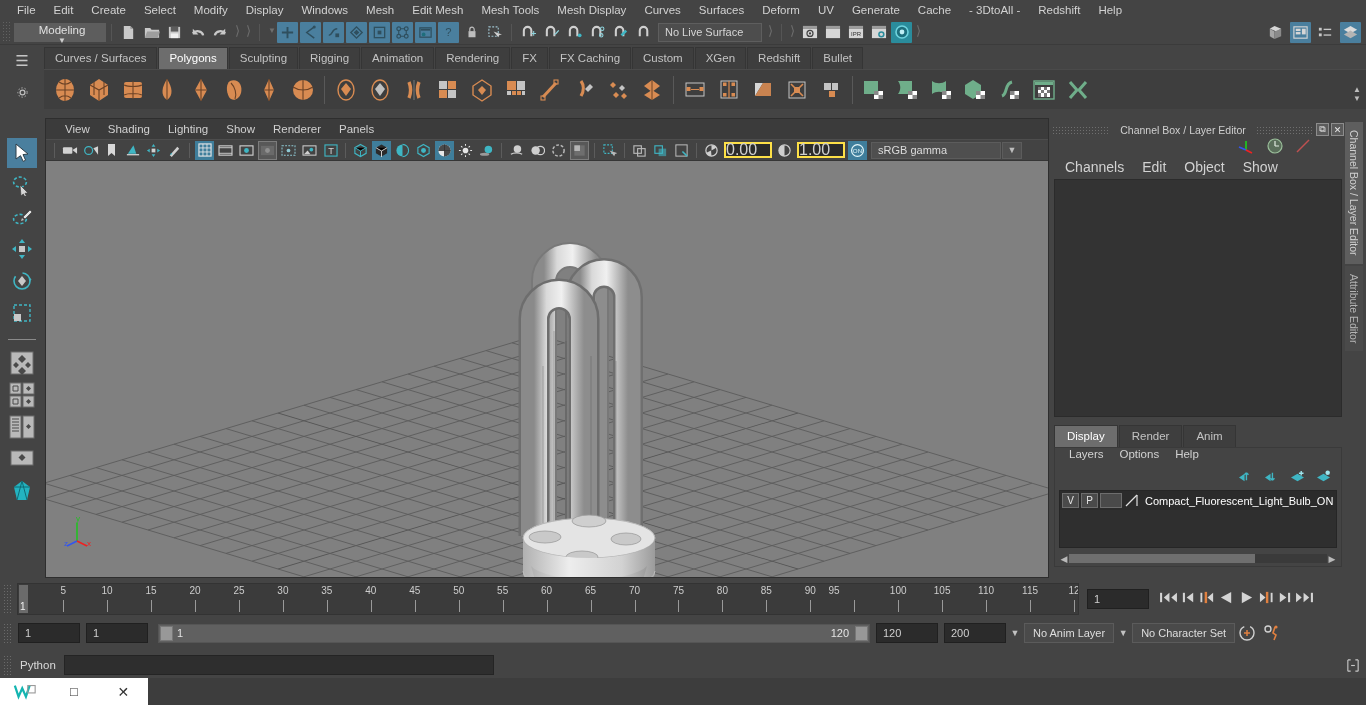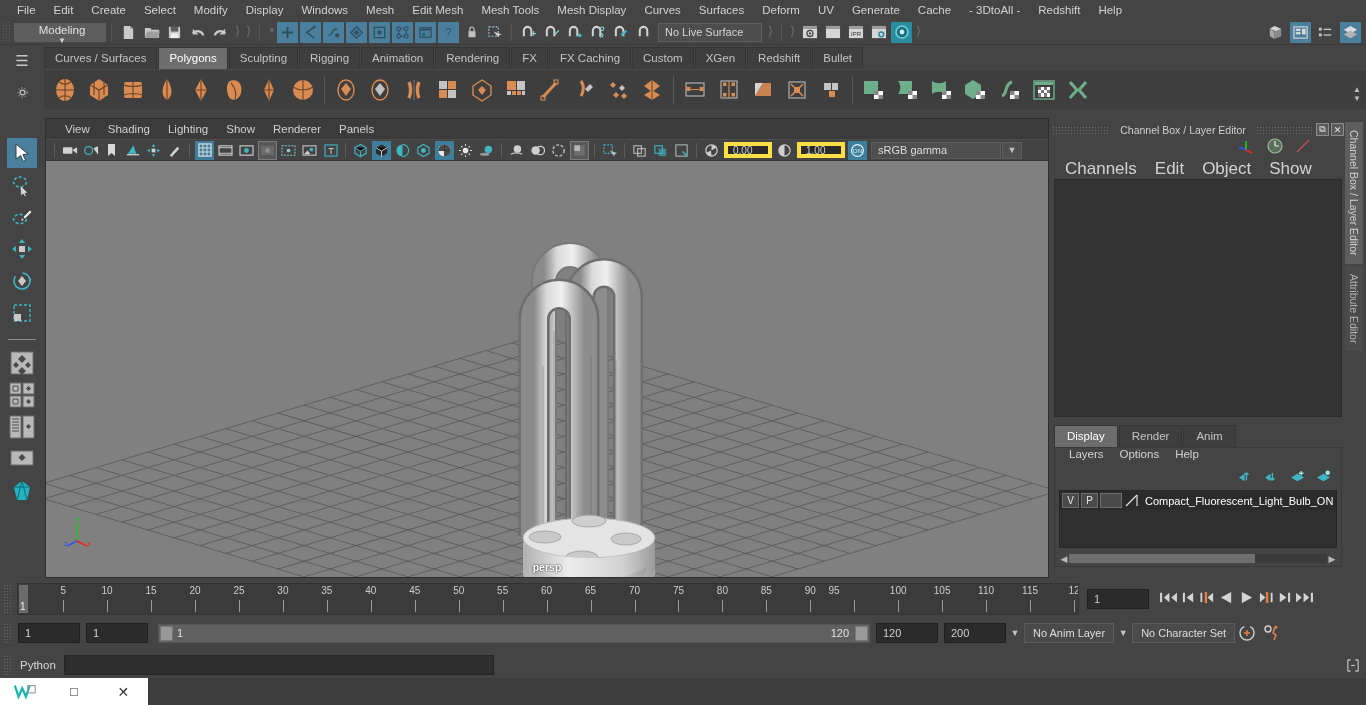--- a/index.html
+++ b/index.html
@@ -85,41 +85,41 @@
   }
   .vp-menubar { height: 20px; display: flex; align-items: center; font-size: 11.5px;
     padding-left: 10px; color: #d0d0d0; background: #3b3b3b;}
   .vp-menubar .mi { padding: 0 9px; }
   .vp-toolbar { height: 22px; display: flex; align-items: center; background: #434343;
     border-top: 1px solid #4d4d4d; border-bottom: 1px solid #363636; padding-left: 4px;}
   .vp-ico { width: 19px; height: 19px; display: inline-flex; align-items: center; justify-content: center; margin: 0 1px; }
   .vp-ico.on { background: #3f7e9b; }
   .vp-ico.framed { border: 1px solid #7c7c7c; background:#585858; }
   .vp-sep { width: 1px; height: 15px; background: #5c5c5c; margin: 0 4px; }
-  .numfield { height: 16px; width: 48px; background: #2b2b2b; border: 4px solid #fde047;
-              color: #cfcfcf; font-size: 10px; display:flex; align-items:center; padding-left:5px; margin:0 2px;}
+  .numfield { height: 16px; width: 48px; background: #2b2b2b; border: 2px solid #fde047;
+              color: #cfcfcf; font-size: 16px; display:flex; align-items:center; margin:0 2px;}
   .gammabox { height: 17px; width: 130px; background: #4f4f4f; border: 1px solid #5c5c5c; color: #dcdcdc;
               font-size: 11px; display: flex; align-items:center; padding-left: 6px; margin-left: 3px; }
   .gammacar { width: 20px; height: 17px; background: #4f4f4f; border: 1px solid #5c5c5c; margin-left: 1px;
               display:flex;align-items:center;justify-content:center;color:#bdbdbd;font-size:9px;}
   .vp-canvas { position: absolute; left:0; right:0; top: 42px; bottom: 0; background: #808080; overflow: hidden; }
   .persp-label { position:absolute; bottom: 4px; left: 0; right: 0; text-align:center;
                  font-size: 10.5px; color: #ffffff; font-weight: bold; text-shadow: 0 0 2px #000;}
   .axis-gizmo { position:absolute; left: 18px; bottom: 24px; }
 
   
   .rightdock { position: absolute; left: 1052px; top: 122px; width: 292px; height: 452px; background: #444; }
   .dock-title { height: 15px; display: flex; align-items: center; font-size: 10.5px; color: #cfcfcf; }
   .dock-dots { flex: 1; height: 8px; background-image: radial-gradient(#6f6f6f 0.6px, transparent 0.7px);
                background-size: 3px 3px; }
   .dock-title-text { padding: 0 10px; white-space: nowrap; }
   .dock-btn { width: 13px; height: 13px; border: 1px solid #8d8d8d; background: #5b5b5b;
               display:flex;align-items:center;justify-content:center; font-size: 9px; color: #e8e8e8; margin-left:2px;}
   .cb-iconrow { height: 22px; display:flex; align-items:center; justify-content:flex-end; padding-right: 32px; gap: 10px; }
-  .cb-menubar { height: 20px; display:flex; align-items:center; font-size: 17px; color: #d2d2d2; padding-left: 4px; }
+  .cb-menubar { height: 20px; display:flex; align-items:flex-start; font-size: 14px; color: #d2d2d2; padding-left: 4px; }
   .cb-menubar .mi { padding: 0 9px; }
   .cb-body { height: 238px; background: #333333; border: 1px solid #2b2b2b; margin: 0 2px; }
 
   .layer-tabs { display:flex; align-items:flex-end; margin-top: 8px; font-size: 11.5px; padding-left: 2px; }
   .layer-tab { padding: 4px 12px; background: #3e3e3e; border: 1px solid #353535; border-bottom: none;
                color: #c3c3c3; margin-right: 1px; line-height: 13px;}
   .layer-tab.active { background: #6d6d6d; color: #fff; }
   .layer-panel { background: #444; border: 1px solid #3a3a3a; margin: 0 2px; height: 120px; position: relative;}
   .layer-menubar { height: 20px; display:flex; font-size: 11.5px; color: #d2d2d2; padding-left:6px;}
   .layer-menubar .mi { padding: 0 8px; }
@@ -1110,21 +1110,20 @@
         <svg width="34" height="36" viewBox="0 0 34 36">
           <path d="M13 28 L13 10" stroke="#22c022" stroke-width="1.6"></path>
           <text x="12" y="8" font-size="8" fill="#22c022" font-family="Liberation Sans">y</text>
           <path d="M13 28 L3 33" stroke="#3355ee" stroke-width="1.6"></path>
           <text x="0" y="33" font-size="8" fill="#3355ee" font-family="Liberation Sans">z</text>
           <path d="M13 28 L23 33" stroke="#ee2222" stroke-width="1.6"></path>
           <text x="23" y="33" font-size="8" fill="#ee2222" font-family="Liberation Sans">x</text>
         </svg>
       </div>
 
-      <div class="persp-label">persp</div>
     </div>
   </div>
 
   <div class="rightdock">
     <div class="dock-title">
       <div class="dock-dots"></div>
       <div class="dock-title-text">Channel Box / Layer Editor</div>
       <div class="dock-dots"></div>
       <div class="dock-btn">⧉</div>
       <div class="dock-btn">✕</div>

